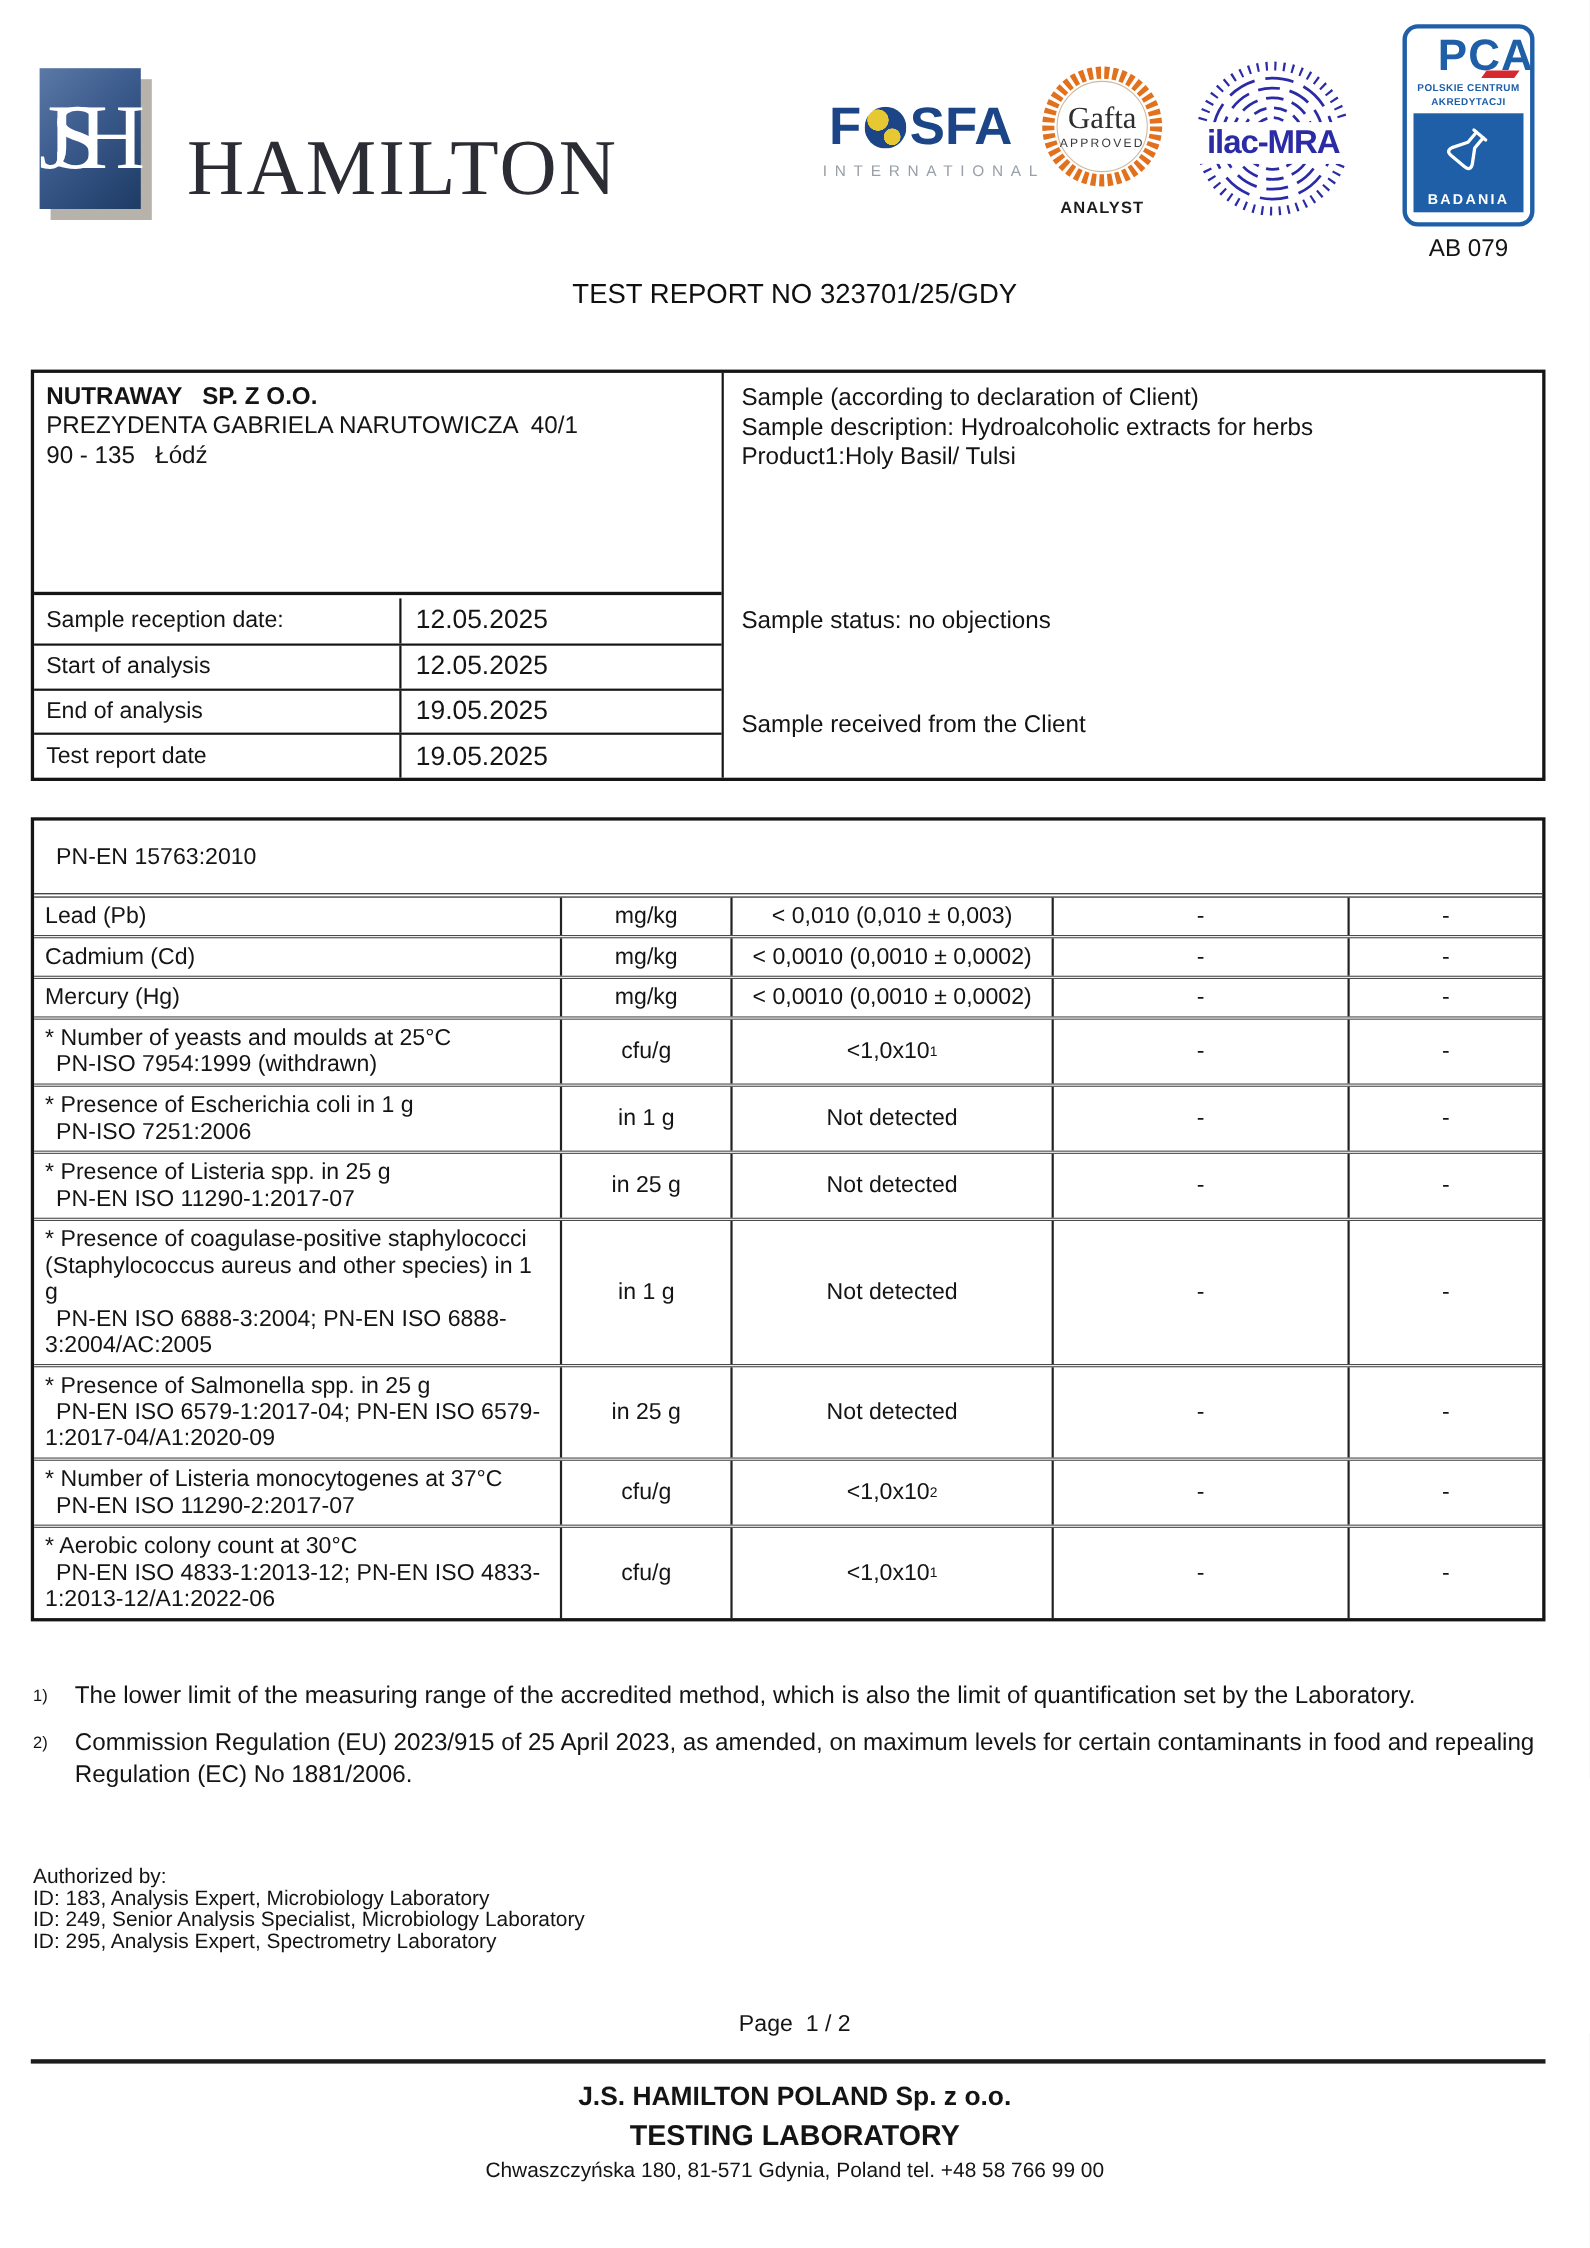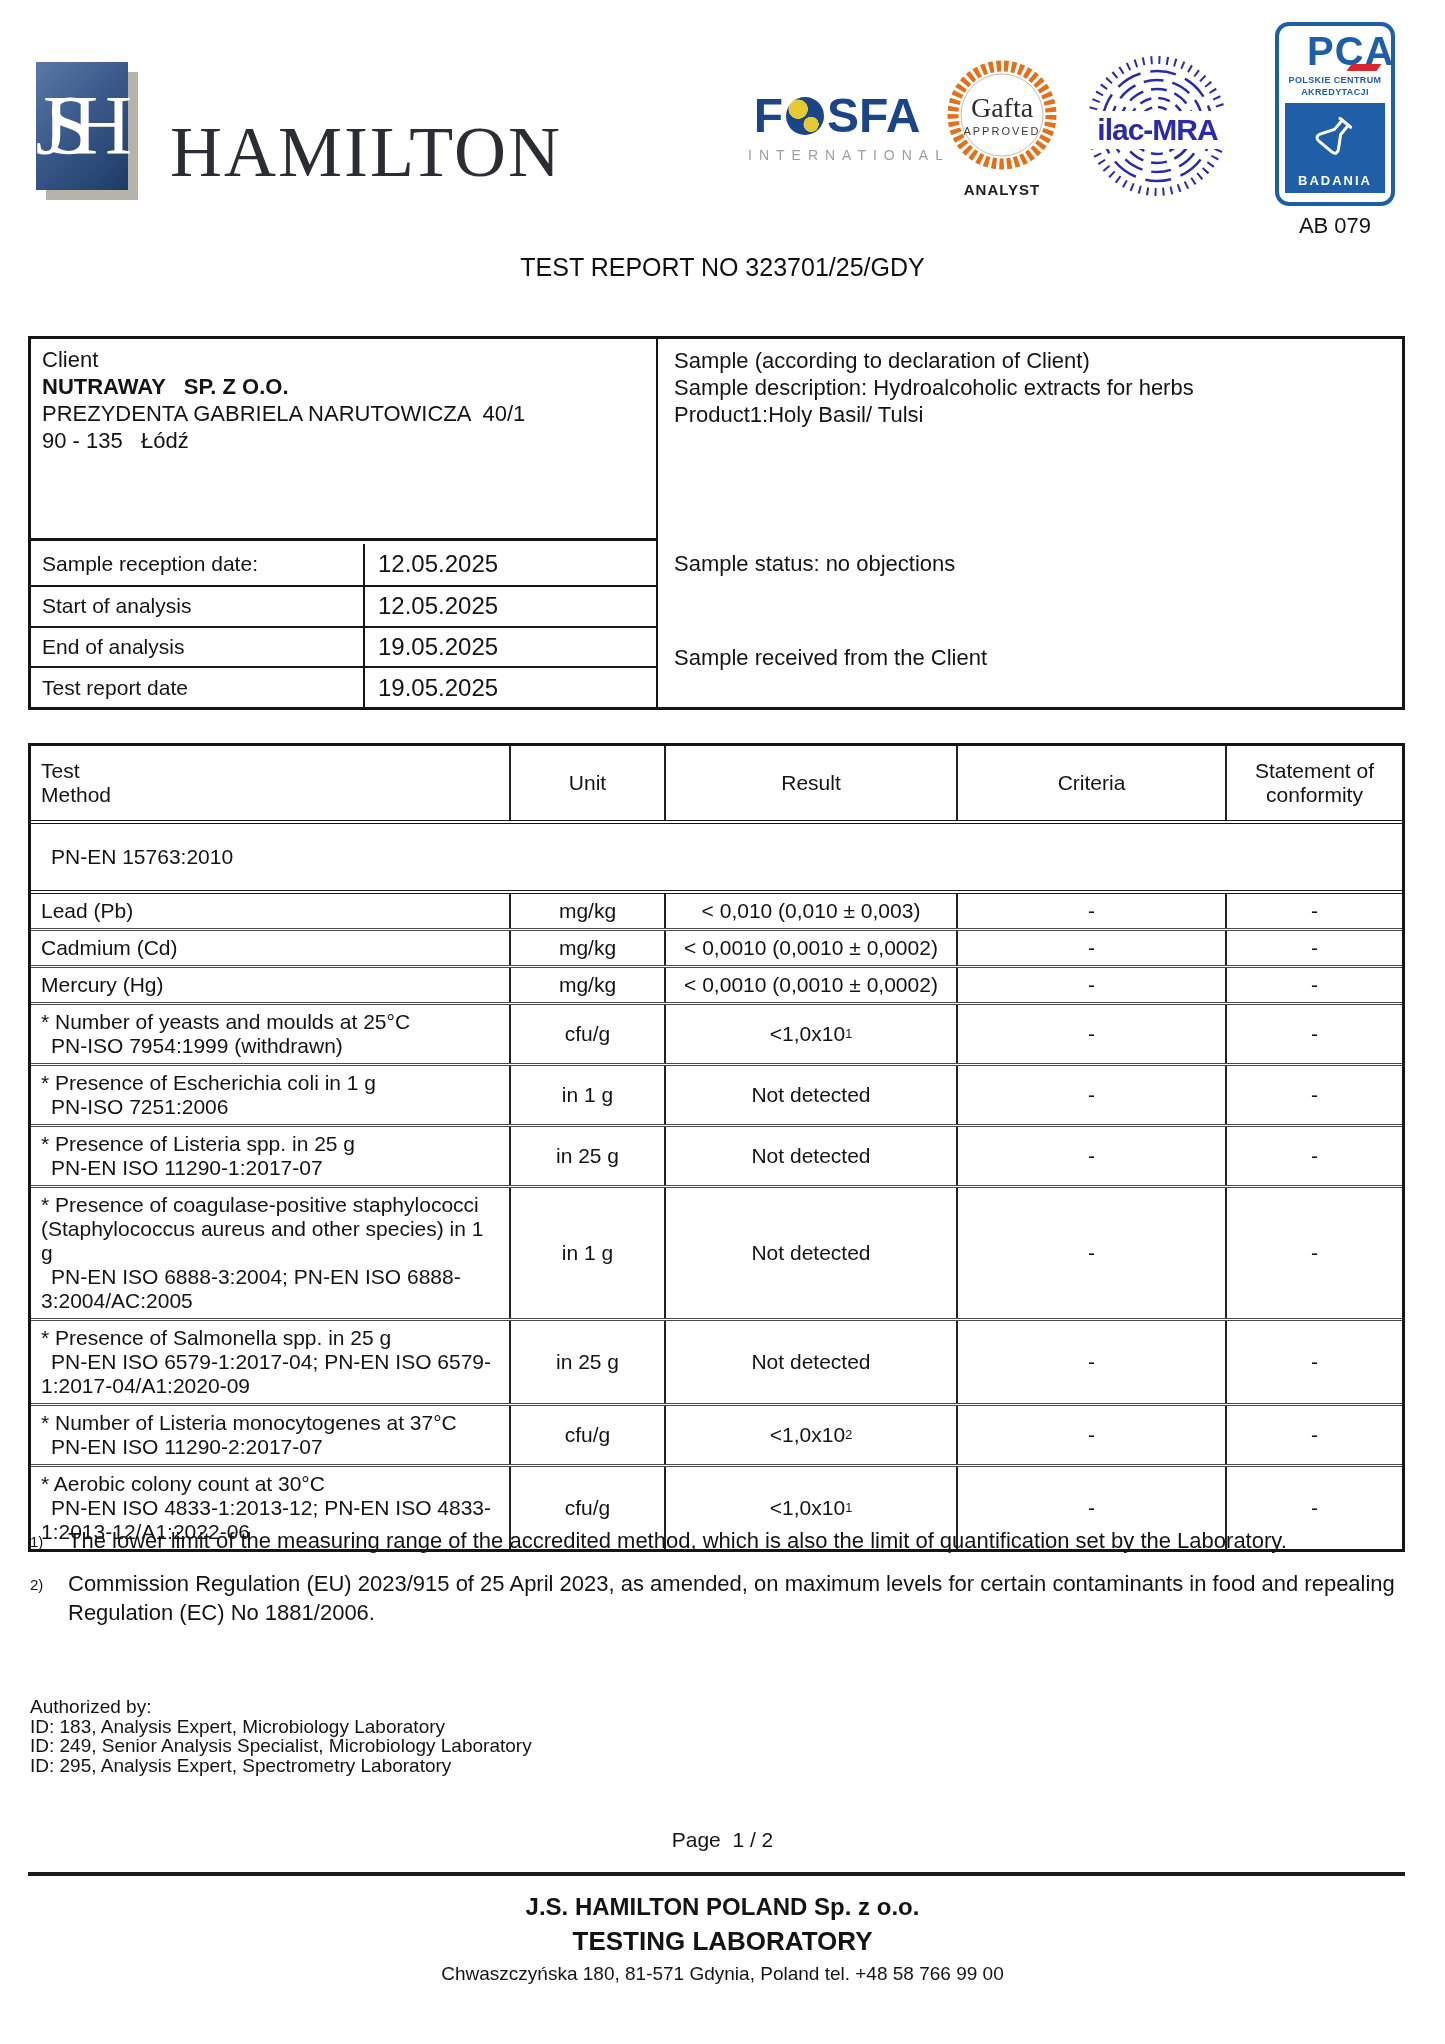--- a/index.html
+++ b/index.html
@@ -178,21 +178,20 @@
       <div class="pca-badania">BADANIA</div>
     </div>
   </div>
   <div class="ab-number">AB 079</div>
 
   <div class="title">TEST REPORT NO 323701/25/GDY</div>
 
   <div class="client-table">
     <div class="ct-left">
       <div class="ct-client">
-        <div>Client</div>
         <div class="bold pre">NUTRAWAY   SP. Z O.O.</div>
         <div class="pre">PREZYDENTA GABRIELA NARUTOWICZA  40/1</div>
         <div class="pre">90 - 135   Łódź</div>
       </div>
       <div class="ct-dates">
         <div class="ct-drow">
           <div class="ct-dlabel">Sample reception date:</div>
           <div class="ct-dvalue">12.05.2025</div>
         </div>
         <div class="ct-drow">
@@ -214,30 +213,20 @@
         <div>Sample (according to declaration of Client)</div>
         <div>Sample description: Hydroalcoholic extracts for herbs</div>
         <div>Product1:Holy Basil/ Tulsi</div>
       </div>
       <div class="ct-status">Sample status: no objections</div>
       <div class="ct-received">Sample received from the Client</div>
     </div>
   </div>
 
   <div class="results">
-    <div class="r-row r-header">
-      <div class="r-cell">
-        <div>Test</div>
-        <div>Method</div>
-      </div>
-      <div class="r-cell">Unit</div>
-      <div class="r-cell">Result</div>
-      <div class="r-cell">Criteria</div>
-      <div class="r-cell">Statement of conformity</div>
-    </div>
 
     <div class="r-row r-section">
       <div class="r-section-cell">
         <div class="r-method">PN-EN 15763:2010</div>
       </div>
     </div>
 
     <div class="r-row">
       <div class="r-cell">
         <div>Lead (Pb)</div>

